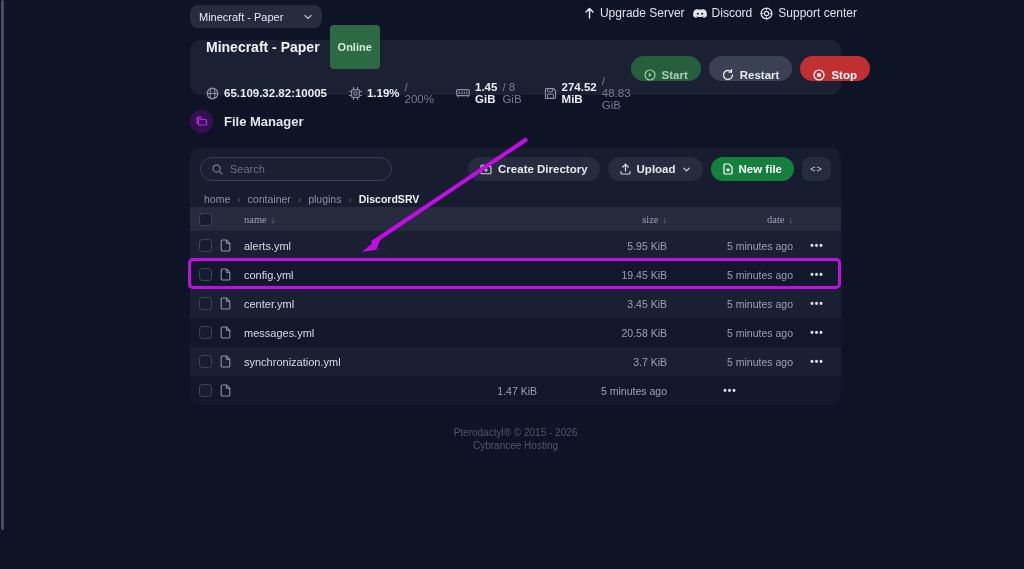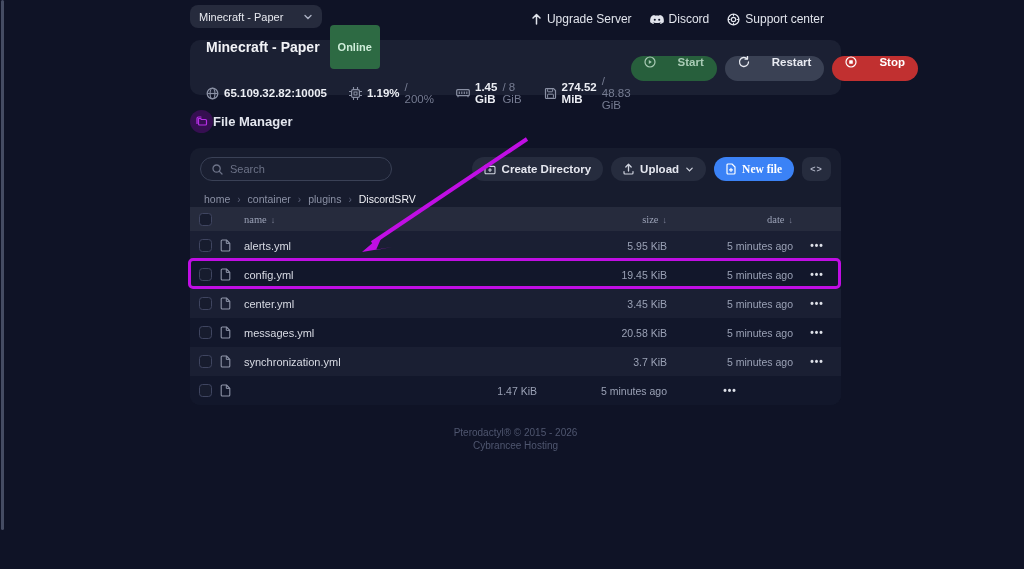--- a/index.html
+++ b/index.html
@@ -17,22 +17,22 @@
   .edge-line { position:absolute; left:1px; top:0; width:3px; height:530px; background:#454c63; border-radius:2px; }
 
   
   .server-select {
     position:absolute; left:190px; top:5px; height:23px; width:132px;
     background:#262b3d; border-radius:8px; display:flex; align-items:center;
     padding:0 9px; font-size:11px; color:#e8eaf0; cursor:pointer;
   }
   .server-select .lbl { flex:1; white-space:nowrap; }
   .topnav {
-    position:absolute; right:200px; top:6px; height:20px;
-    display:flex; align-items:flex-end; gap:18px;
+    position:absolute; right:167px; top:6px; height:20px;
+    display:flex; align-items:flex-start; gap:8px;
   }
   .topnav .navlink { display:flex; align-items:center; gap:5px; font-size:12px; color:#e1e4ec; cursor:pointer; }
   .topnav .navlink .icon { color:#e1e4ec; }
 
   
   .server-card {
     position:absolute; left:190px; top:40px; width:651px; height:55px;
     background:#1b2033; border-radius:10px; padding:9px 14px 8px 16px;
     display:flex; align-items:center;
   }
@@ -43,31 +43,31 @@
     background:#2d6a43; color:#cfeeda; font-size:11px; font-weight:bold;
     padding:16px 8px; border-radius:4px;text-align:center;
   }
   .stats-row { display:flex; align-items:center; gap:22px; }
   .stat { display:flex; align-items:center; gap:5px; font-size:11.5px; }
   .stat .icon { color:#8a90a4; }
   .stat .val { color:#eceef4; font-weight:bold; }
   .stat .sub { color:#767c92; }
   .actions { display:flex; align-items:center; gap:8px; }
   .btn {
-    display:flex; align-items:flex-start; gap:22px; height:25px; padding:0 13px;
+    display:flex; align-items:flex-end; gap:6px; height:25px; padding:0 13px;
     border-radius:999px; font-size:11.5px; font-weight:bold; cursor:pointer; border:none;
     font-family:"Liberation Sans", sans-serif;
   }
   .btn .icon { color:inherit; }
   .btn-start { background:#275f3c; color:#a9cbb5; }
   .btn-restart { background:#3a4154; color:#e9ebf2; }
   .btn-stop { background:#c13030; color:#ffffff; }
 
   
-  .fm-head { position:absolute; left:190px; top:110px; display:flex; align-items:center; }
+  .fm-head { position:absolute; left:190px; top:110px; display:flex; align-items:center; gap:11px; }
   .fm-circle {
     width:23px; height:23px; border-radius:50%; background:#360f51;
     display:flex; align-items:center; justify-content:center; color:#b72fe8;
   }
   .fm-title { font-size:13px; font-weight:bold; color:#e3e6ee; }
 
   
   .main-card {
     position:absolute; left:190px; top:148px; width:651px; height:257px;
     background:#171c2e; border-radius:10px; overflow:hidden;
@@ -84,31 +84,31 @@
   }
   .search-pill input::placeholder { color:#6c7287; }
   .toolbar .spacer { flex:1; }
   .tbtn {
     display:flex; align-items:center; gap:6px; height:24px; padding:0 12px;
     background:#262c3e; border-radius:999px; color:#e6e8f0; font-size:11.5px; font-weight:bold;
     cursor:pointer; border:none; font-family:"Liberation Sans", sans-serif;
   }
   .tbtn + .tbtn { margin-left:8px; }
   .tbtn .icon { color:#cfd3de; }
-  .tbtn-newfile { background:#3b82f6; color:#ffffff;font-family:Liberation Serif, serif; }
+  .tbtn-newfile { background:#15803d; color:#ffffff; }
   .tbtn-newfile .icon { color:#fff; }
   .code-btn {
     margin-left:8px; width:29px; height:24px; border-radius:8px; background:#262c3e;
     color:#aeb3c4; font-size:9px; font-weight:bold; letter-spacing:1px;
     display:flex; align-items:center; justify-content:center; cursor:pointer;
   }
   .breadcrumb { position:absolute; left:14px; top:45px; display:flex; align-items:center; gap:7px; font-size:10.5px; color:#8b91a5; }
   .breadcrumb .crumb { cursor:pointer; }
   .breadcrumb .sep { color:#5a6078; font-size:10px; }
-  .breadcrumb .crumb.current { color:#f0f1f6; font-weight:normal; cursor:default; }
+  .breadcrumb .crumb.current { color:#f0f1f6; font-weight:bold; cursor:default; }
 
   .thead, .trow {
     display:grid; grid-template-columns:30px 24px 1fr 130px 126px 48px;
     align-items:center; width:651px;
   }
   .thead {
     position:absolute; top:59px; left:0; height:24px; background:#262b3d;
     font-size:10.5px; color:#9aa1b6;font-family:Liberation Serif, serif;
   }
   .rows { position:absolute; top:83px; left:0; right:0; }

